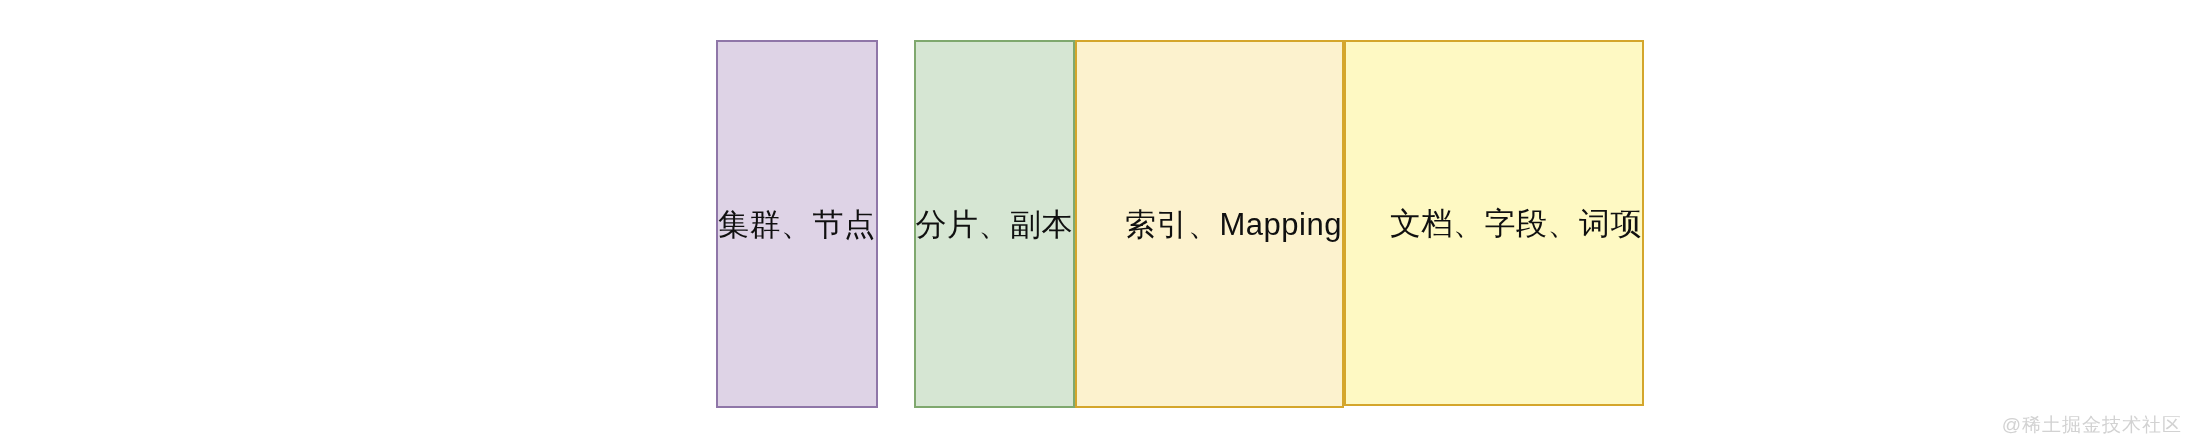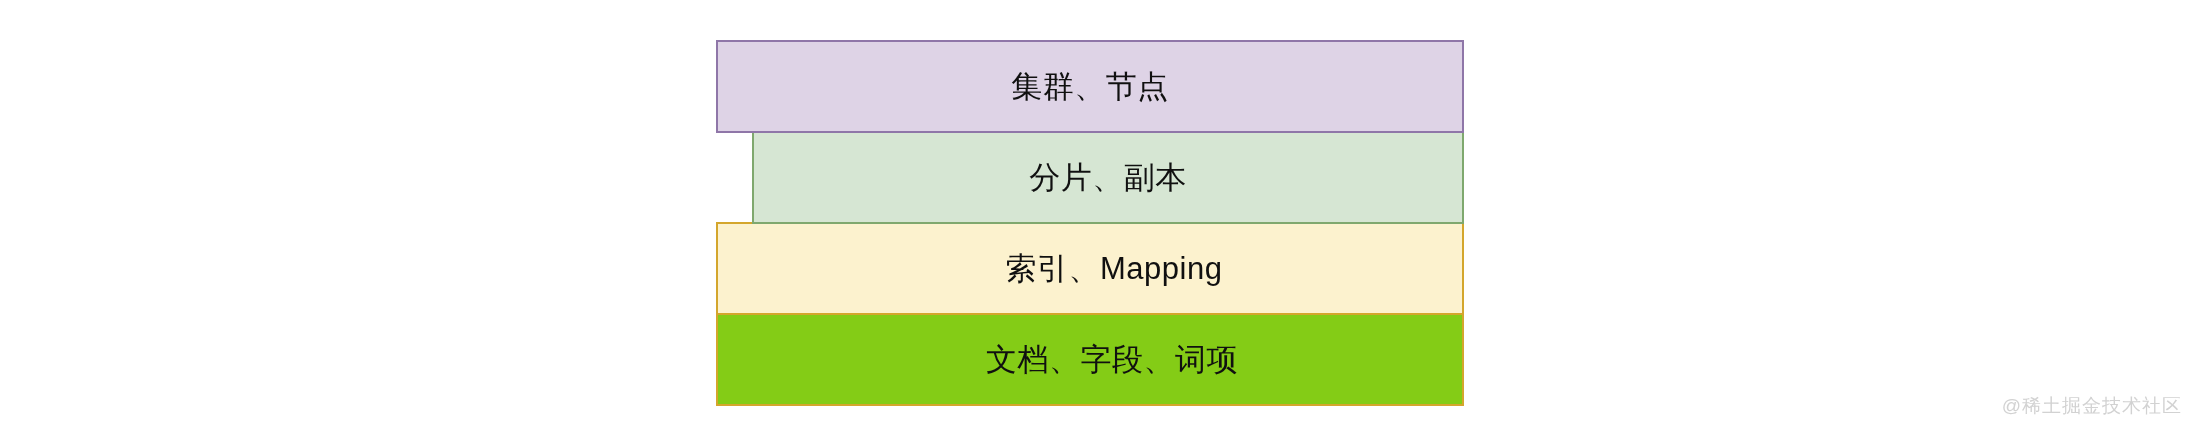--- a/index.html
+++ b/index.html
@@ -16,21 +16,21 @@
     overflow: hidden;
   }
 
   #stack-diagram {
     position: absolute;
     left: 716px;
     top: 40px;
     width: 748px;
     height: 366px;
     display: flex;
-    flex-direction: column;
+    flex-direction: row;
     border-radius: 18px;
   }
 
   .layer-row {
     flex: 1 1 0;
     display: flex;
     align-items: center;
     justify-content: center;
     box-sizing: border-box;
     border-style: solid;
@@ -53,21 +53,21 @@
 
   
   .layer-row.cluster  { background: #ded3e6; border-color: #8f76a8; z-index: 4; }
   .layer-row.shard    { background: #d6e6d3; border-color: #7fa86e; z-index: 3; }
   .layer-row.index    { background: #fcf2ce; border-color: #d4a62c; z-index: 2; }
   .layer-row.document { background: #fce5cb; border-color: #d4a62c; z-index: 1; }
 
   #watermark {
     position: absolute;
     right: 18px;
-    bottom: 29px;
+    bottom: 10px;
     font-size: 19px;
     color: #d2d2d2;
     letter-spacing: 1px;
     user-select: none;
     white-space: nowrap;
   }
 </style>
 </head>
 <body style="background: rgb(255, 255, 255);">
 
@@ -78,19 +78,19 @@
   </div>
 
   <div class="layer-row shard" style="background: rgb(214, 230, 211); border-color: rgb(127, 168, 110); margin-left: 36px;">
     <span class="layer-label">分片、副本</span>
   </div>
 
   <div class="layer-row index" style="background: rgb(252, 242, 206); border-color: rgb(212, 166, 44); padding-left: 48px;">
     <span class="layer-label">索引、Mapping</span>
   </div>
 
-  <div class="layer-row document" style="background: #84cc16; border-color: rgb(212, 166, 44); padding-left: 44px;">
+  <div class="layer-row document" style="background: #fef9c3; border-color: rgb(212, 166, 44); padding-left: 44px;">
     <span class="layer-label">文档、字段、词项</span>
   </div>
 
 </div>
 
 <div id="watermark" style="color: rgb(210, 210, 210);">@稀土掘金技术社区</div>
 
 </body></html>

